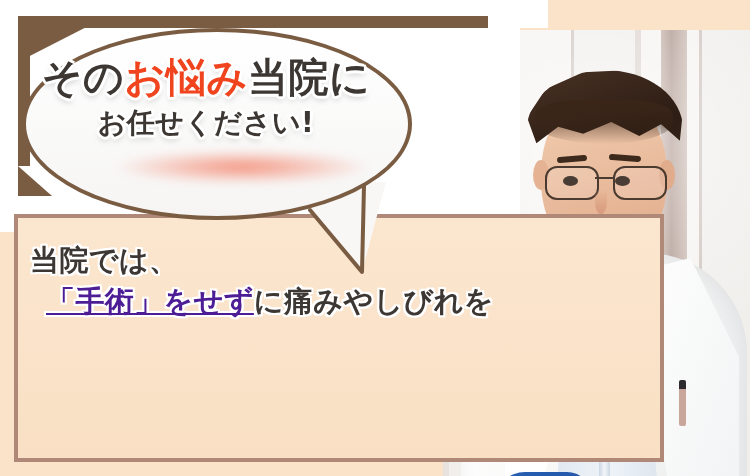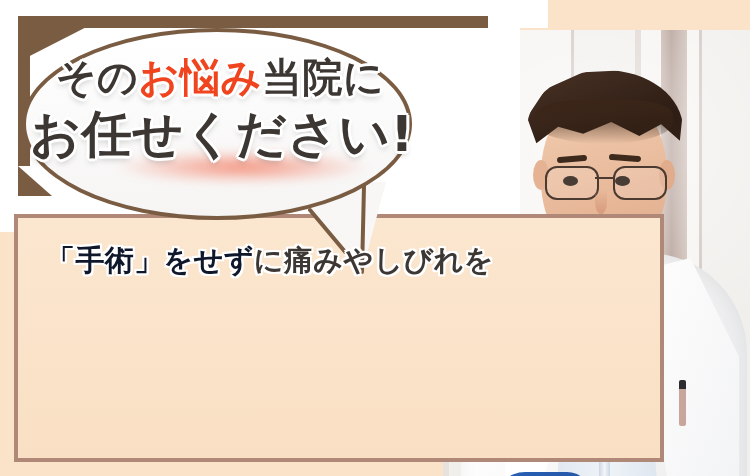--- a/index.html
+++ b/index.html
@@ -121,31 +121,31 @@
   
   .bubble{
     position:absolute;left:22px;top:28px;width:390px;height:192px;
     border:4px solid #7a5c42;border-radius:50%;
     background:linear-gradient(180deg,#ffffff,#f6f5f4);
     box-sizing:border-box;
   }
   .tail-svg{position:absolute;left:214px;top:176px;width:180px;height:104px;}
 
   .bubble-text{
-    position:absolute;left:30px;top:56px;width:380px;text-align:center;
+    position:absolute;left:16px;top:56px;width:380px;text-align:center;
     font-family:"DejaVu Sans","Liberation Sans",sans-serif;
     font-weight:bold;line-height:1.06;letter-spacing:.5px;
     z-index:6;
   }
   .bl1{font-size:40px;color:#3c3733;white-space:nowrap;
     text-shadow:
       2px 2px 0 #fff,-2px 2px 0 #fff,2px -2px 0 #fff,-2px -2px 0 #fff,
       0 3px 0 #fff,0 -3px 0 #fff,3px 0 0 #fff,-3px 0 0 #fff,
       0 4px 6px rgba(0,0,0,.22);}
-  .bl2{font-size:50px;color:#3c3733;white-space:nowrap;margin-top:10px;position:relative;
+  .bl2{font-size:28px;color:#3c3733;white-space:nowrap;margin-top:10px;position:relative;
     text-shadow:
       2px 2px 0 #fff,-2px 2px 0 #fff,2px -2px 0 #fff,-2px -2px 0 #fff,
       0 3px 0 #fff,0 -3px 0 #fff,3px 0 0 #fff,-3px 0 0 #fff,
       0 4px 6px rgba(0,0,0,.22);}
   .hl-red{color:#f0441f;}
   .glow{
     position:absolute;left:92px;top:150px;width:300px;height:34px;z-index:4;
     background:radial-gradient(60% 70% at 50% 50%, rgba(240,68,31,.55), rgba(240,68,31,0) 72%);
     filter:blur(5px);
   }
@@ -159,21 +159,21 @@
   .body-text{
     position:absolute;left:30px;top:240px;width:520px;z-index:5;
     font-family:"DejaVu Sans","Liberation Sans",sans-serif;
     font-weight:bold;color:#3c3733;font-size:29px;line-height:1.42;
     letter-spacing:.4px;
     text-shadow:2px 2px 0 #fff,-2px 2px 0 #fff,2px -2px 0 #fff,-2px -2px 0 #fff,
                 0 2px 0 #fff,0 -2px 0 #fff,2px 0 0 #fff,-2px 0 0 #fff;
   }
   .body-text .row{white-space:nowrap;}
   .body-text .indent{padding-left:16px;}
-  .hl-orange{color:#0f172a;}
+  .hl-orange{color:#4c1d95;text-decoration:underline;}
 </style>
 </head>
 <body>
 
 <div id="stage">
 
   <div class="photo-plate">
     <div class="glassblock"></div>
     <div class="glass-pillar p1"></div>
     <div class="glass-pillar p2"></div>
@@ -225,16 +225,17 @@
 
   <div class="bubble"></div>
   <div class="glow"></div>
 
   <div class="bubble-text">
     <div class="bl1"><span>その</span><span class="hl-red">お悩み</span><span>当院に</span></div>
     <div class="bl2">お任せください!</div>
   </div>
 
   <div class="body-text">
+    <div class="row">当院では、</div>
     <div class="row indent"><span class="hl-orange">「手術」をせず</span><span>に痛みやしびれを</span></div>
   </div>
 
 </div>
 
 </body></html>

